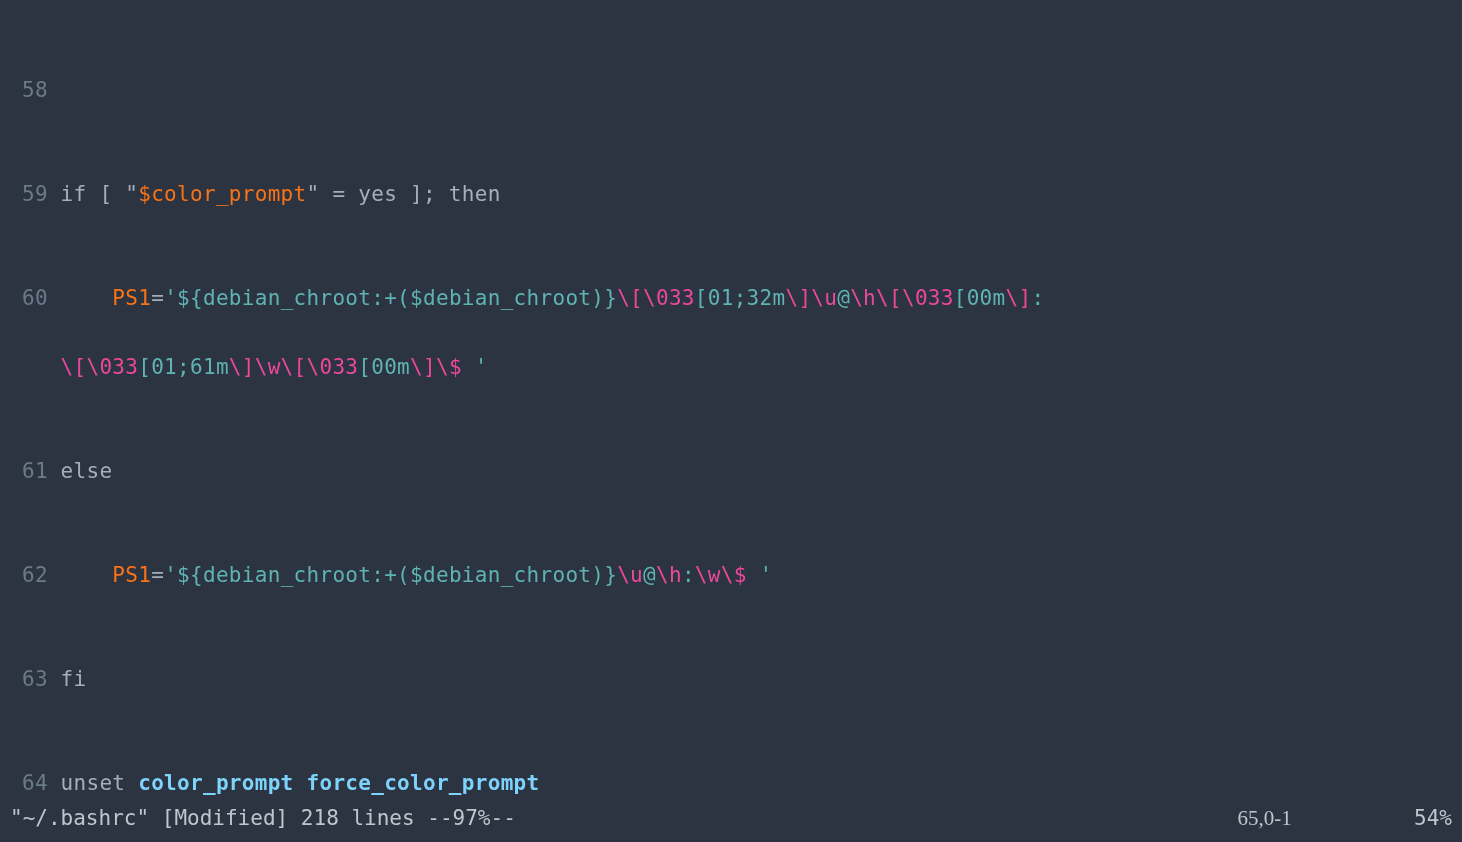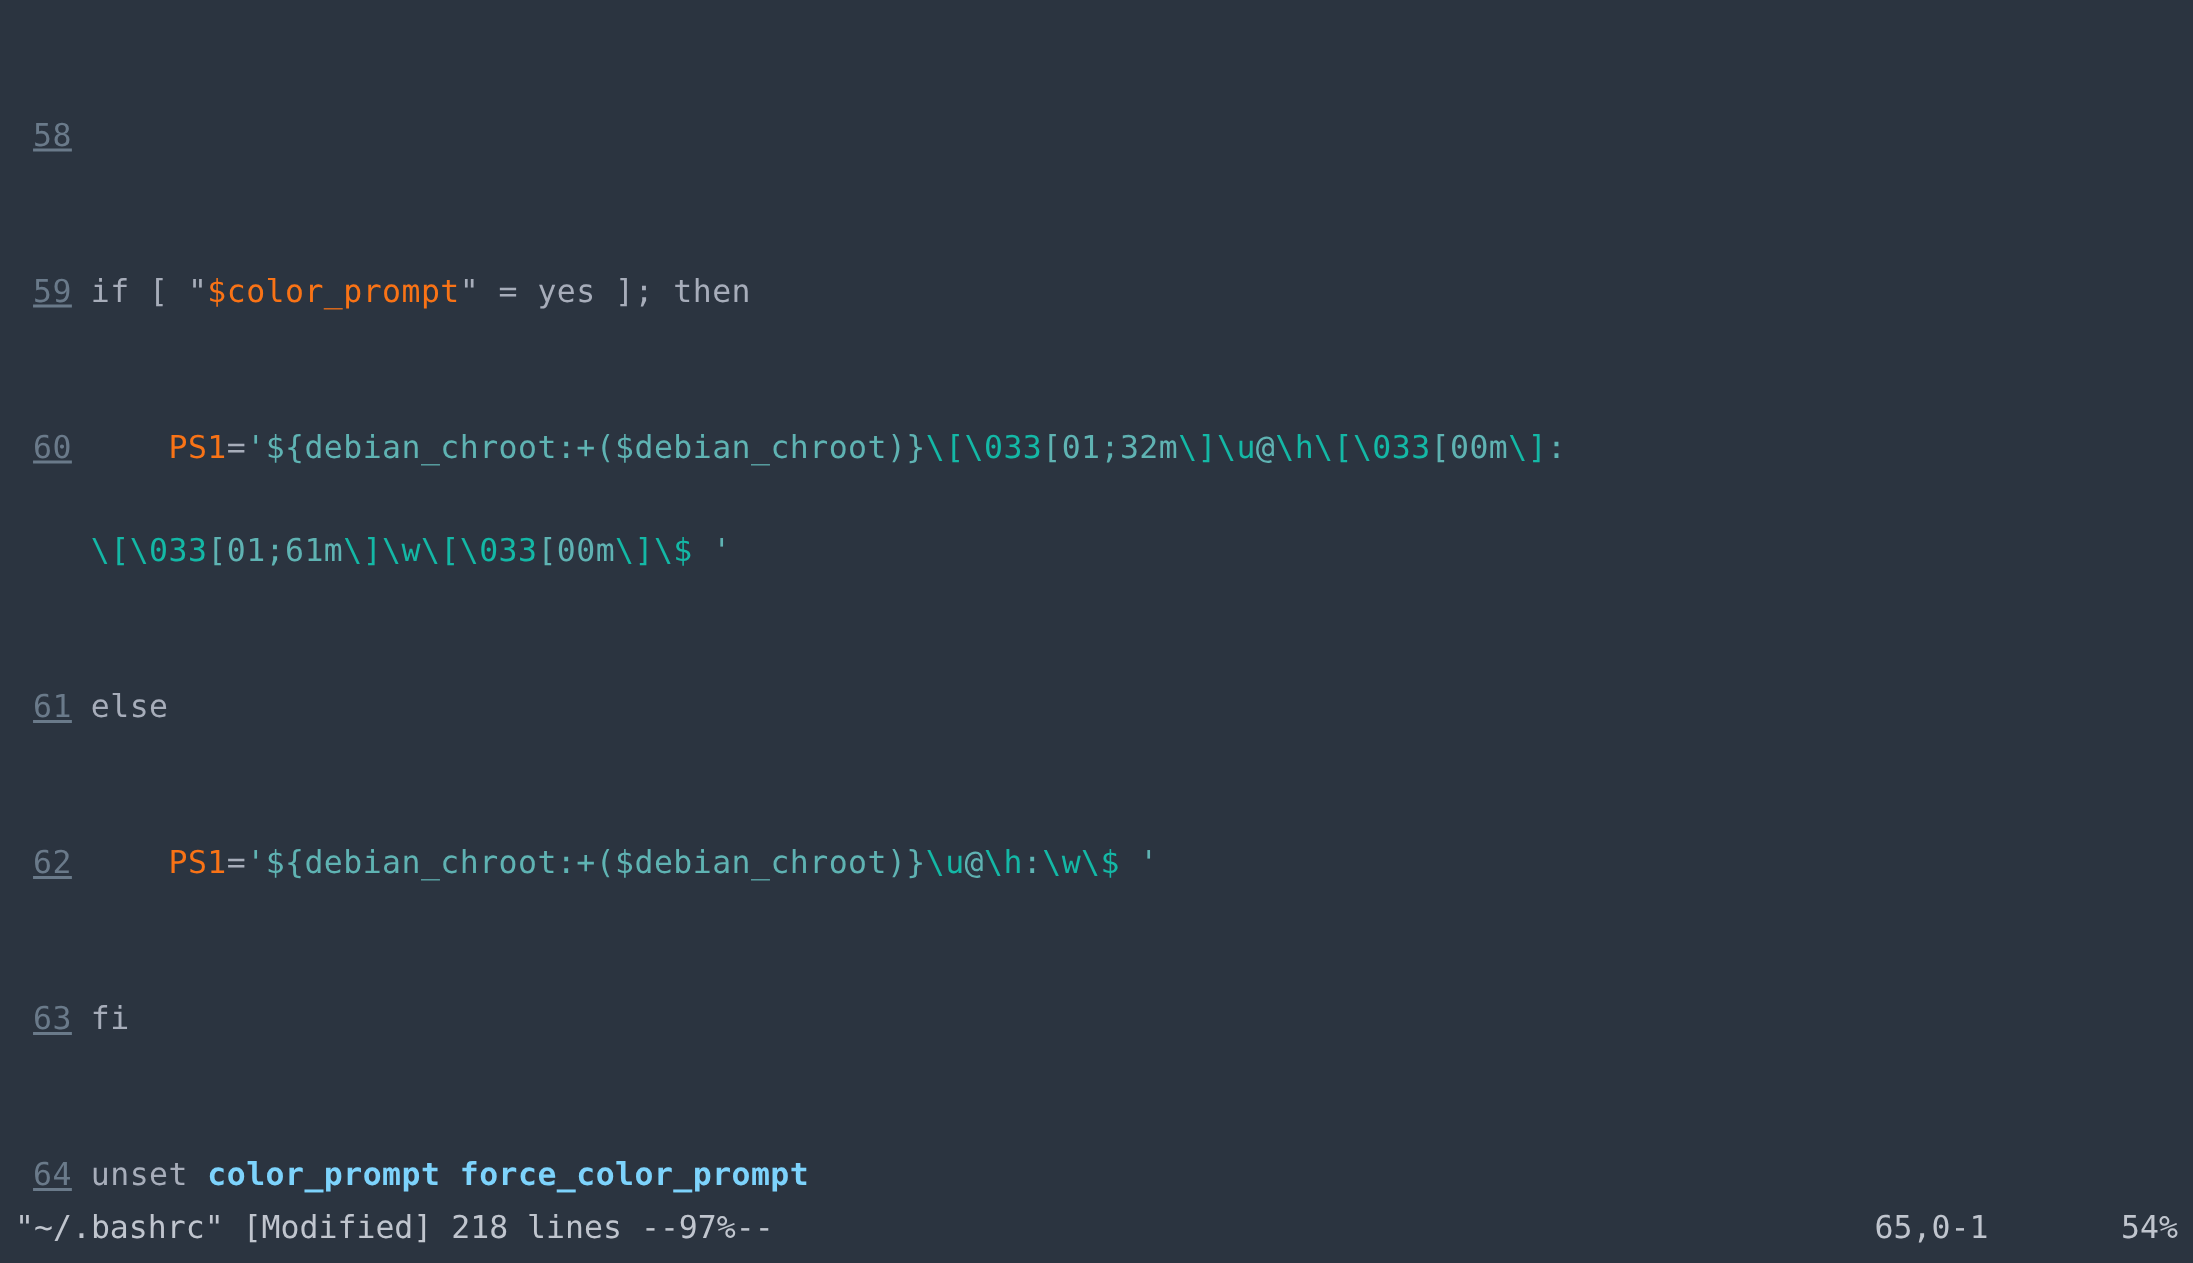--- a/index.html
+++ b/index.html
@@ -19,42 +19,41 @@
     letter-spacing: 0.3px;
   }
   .line { display: flex; }
   .ln {
     color: #6a7a8a;
     width: 3ch;
     text-align: right;
     flex-shrink: 0;
     margin-right: 1ch;
     user-select: none;
-    text-decoration: underline;
   }
   .code { flex: 1; white-space: pre-wrap; word-break: break-all; }
   .wrap-indent { margin-left: calc(3ch + 1ch); white-space: pre-wrap; word-break: break-all; }
   .c-gray   { color: #a7adba; }           
   .c-ltgray { color: #7dd3fc; }
   .c-cyan   { color: #5fb3b3; }           
   .c-blue   { color: #f97316; }           
-  .c-purple { color: #14b8a6; }           
+  .c-purple { color: #ec4899; }           
   .b { font-weight: bold; }
   .statusline {
     position: absolute;
     bottom: 6px;
     left: 10px;
     right: 10px;
     display: flex;
     color: #c0c5ce;
     font-family: inherit;
     font-size: 21px;
   }
   .statusline .left { flex: 1; }
-  .statusline .mid  { width: 12ch; text-align: center; }
+  .statusline .mid  { width: 12ch; text-align: left; font-family: Liberation Serif, serif; }
   .statusline .right{ width: 7ch; text-align: right; }
 </style>
 </head>
 <body>
 
 <div class="editor">
 
 <div class="line"><span class="ln">58</span><span class="code"></span></div>
 
 <div class="line"><span class="ln">59</span><span class="code"><span class="c-gray">if [ "</span><span class="c-blue">$color_prompt</span><span class="c-gray">" = yes ]; then</span></span></div>

